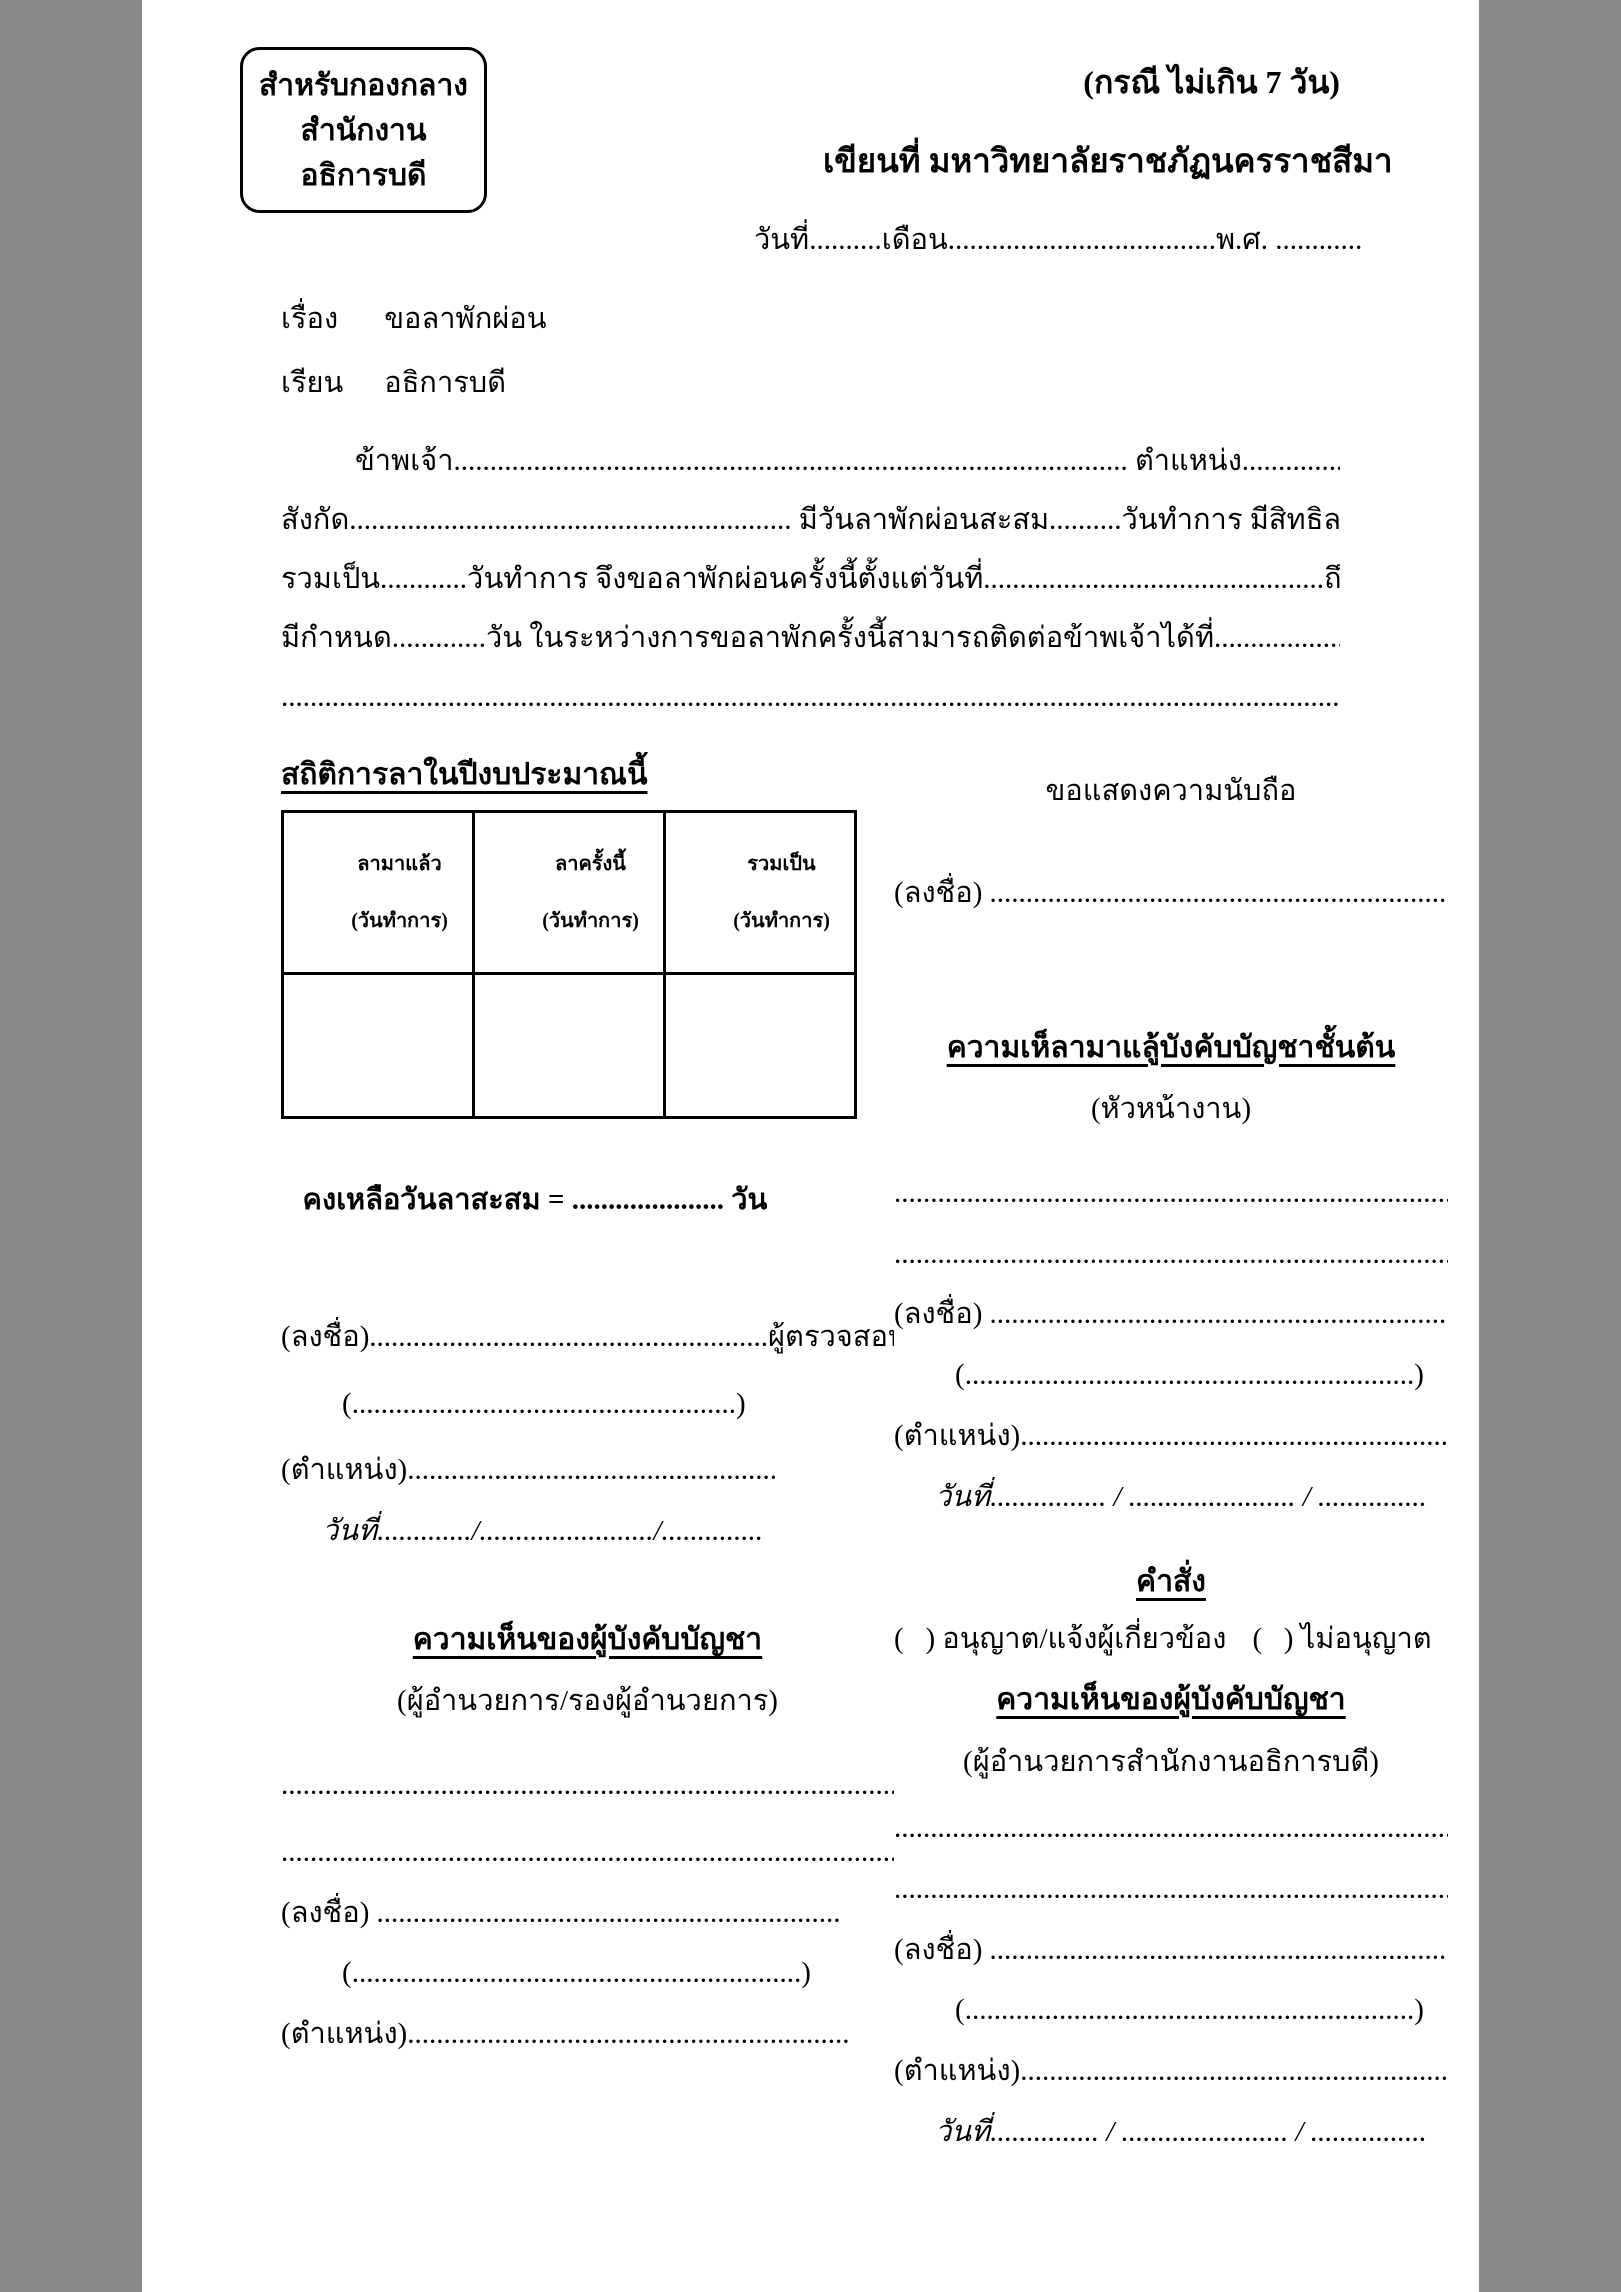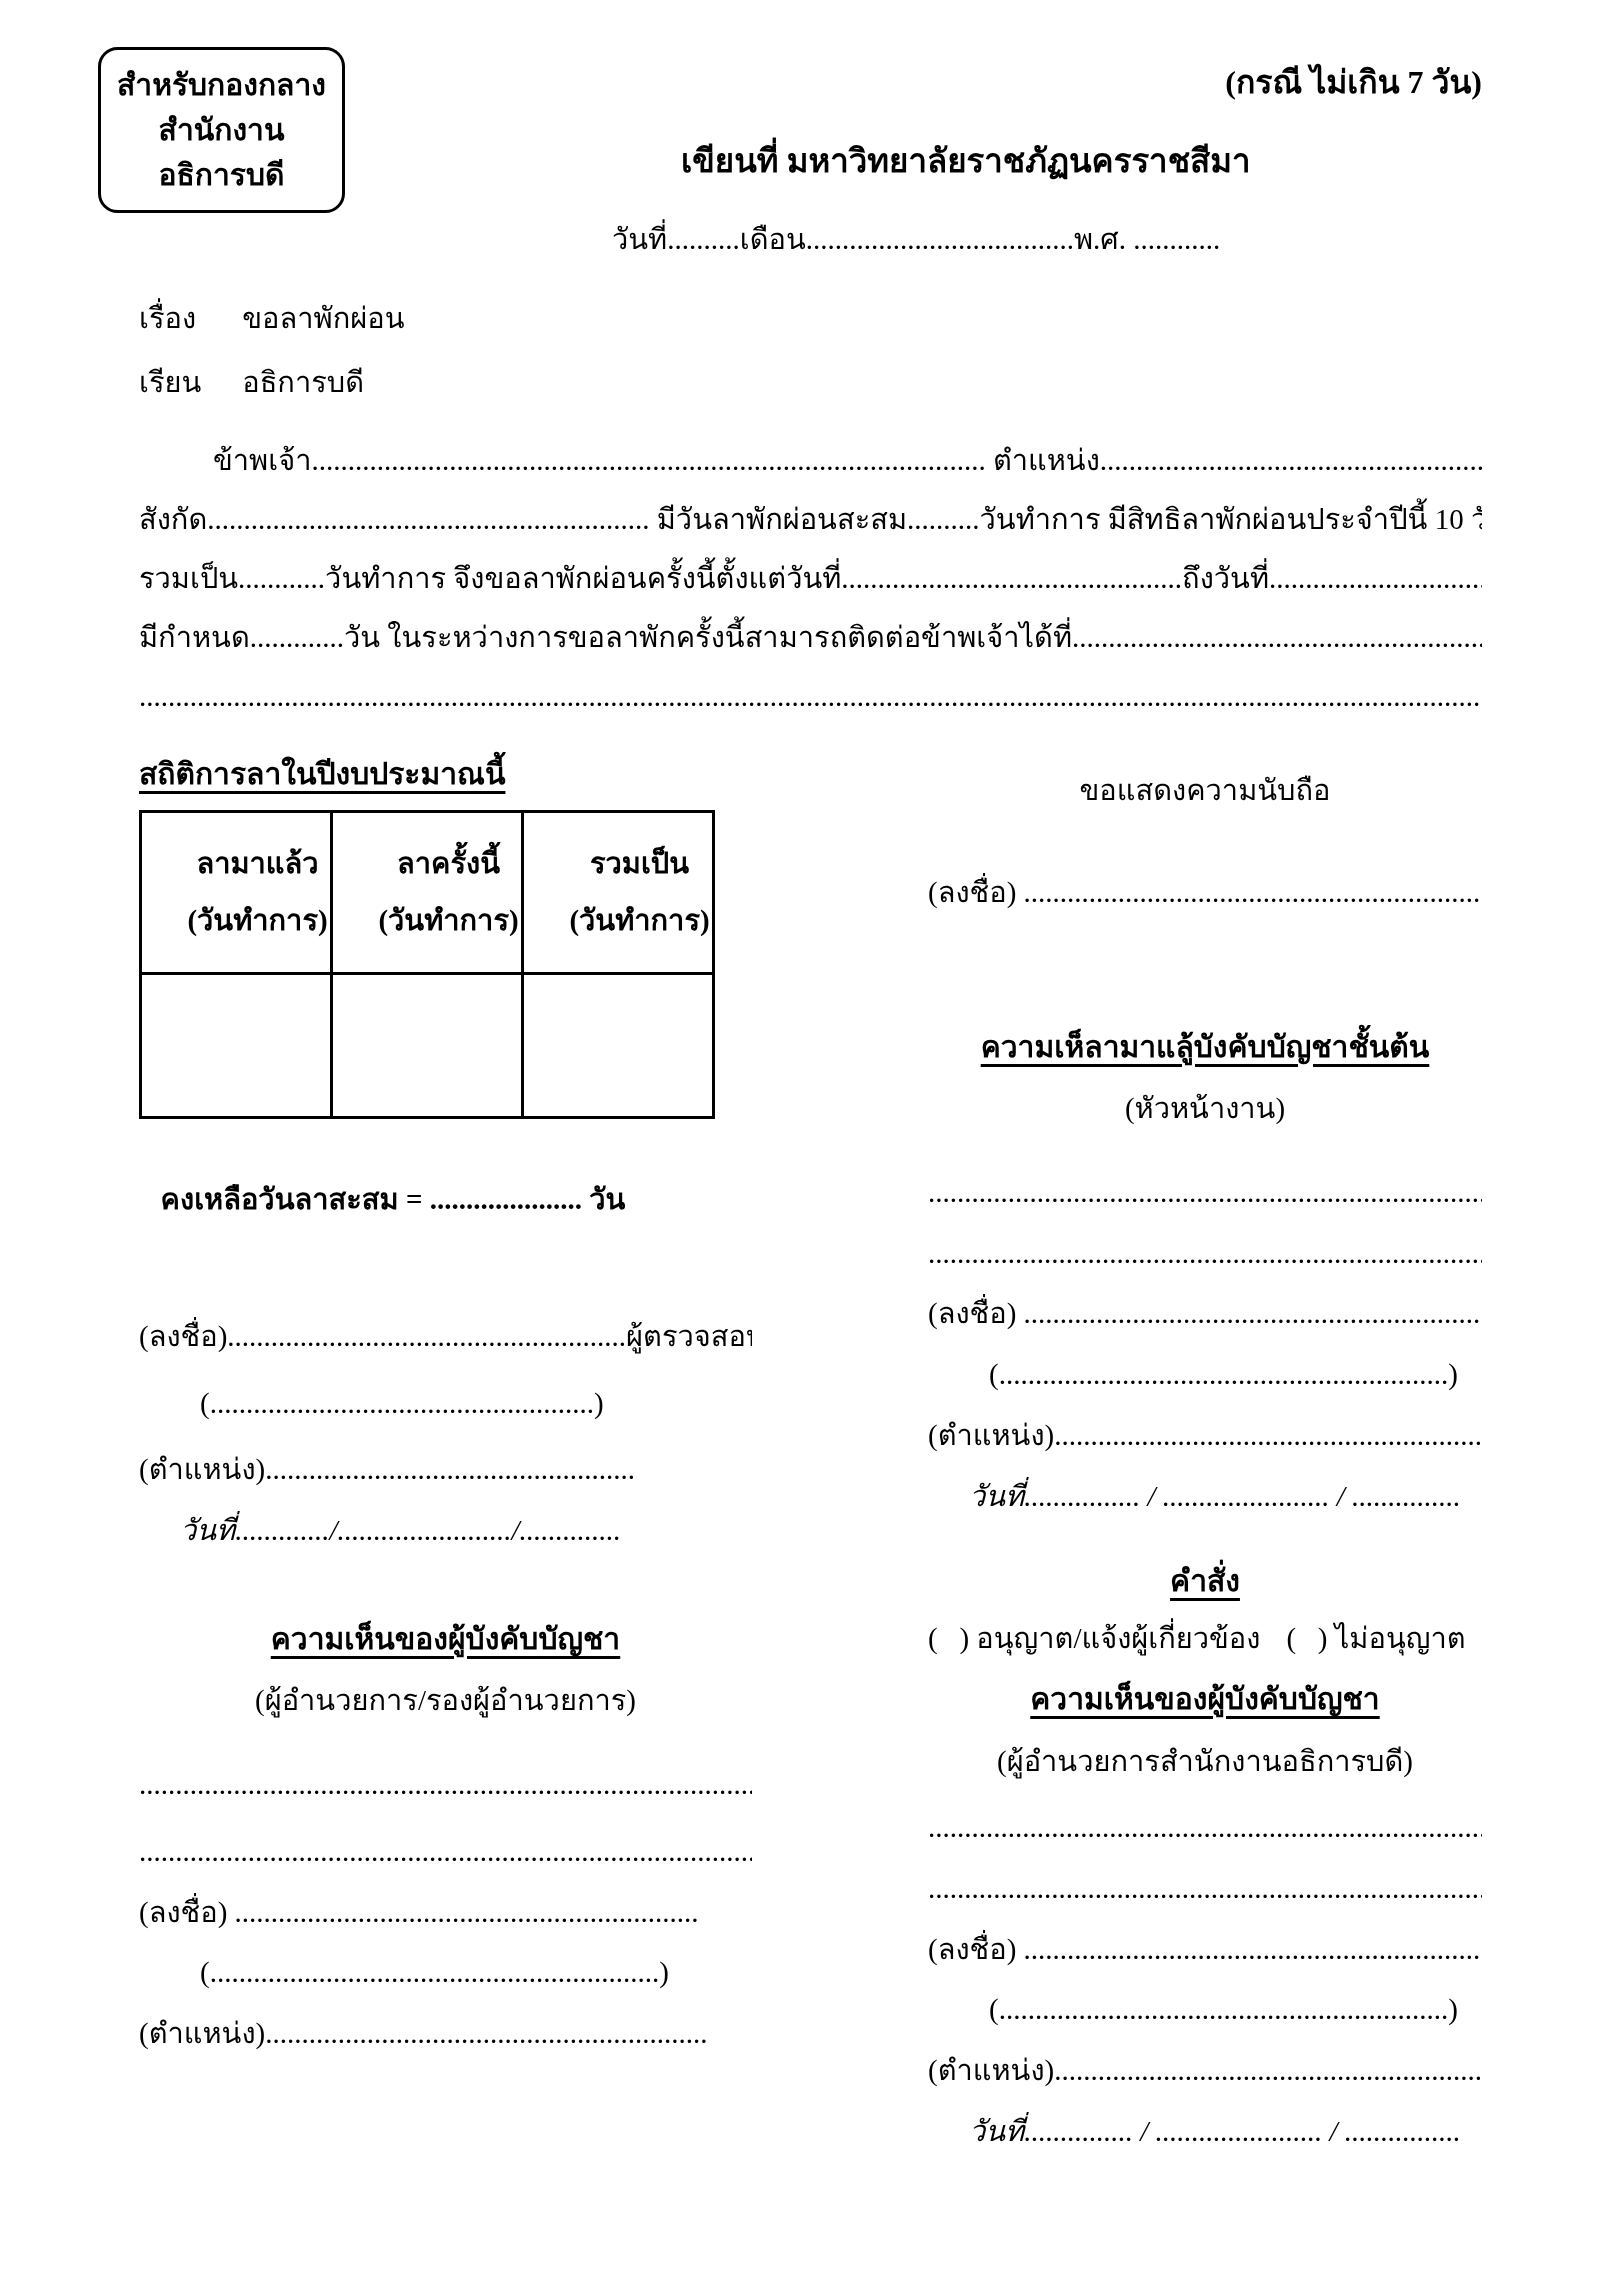--- a/index.html
+++ b/index.html
@@ -1,18 +1,18 @@
 <!DOCTYPE html>
 <html><head>
 <meta charset="utf-8">
 <style>
   html,body{margin:0;padding:0;background:#888;}
   .page{
     position:relative;
-    width:1621px;
+    width:1337px;
     height:2293px;
     margin:0 auto;
     background:#ffffff;
     color:#000;
     font-family:"Liberation Serif","DejaVu Serif",serif;
     font-size:29px;
     line-height:1.35;
     box-sizing:border-box;
     padding:47px 139px 39px 139px;
     overflow:hidden;
@@ -44,21 +44,21 @@
   .col-left{width:613px;}
   .col-right{width:554px;margin-left:auto;}
 
   .sec-head{font-size:30px;font-weight:bold;text-decoration:underline;text-decoration-thickness:2.5px;text-underline-offset:6.9px;}
 
   table.leave-stats{
     border-collapse:collapse;margin-top:15.7px;width:576px;table-layout:fixed;
   }
   table.leave-stats td{
     border:3.4px solid #000;text-align:center;vertical-align:middle;
-    font-weight:bold;font-size:29px;line-height:57px;padding-left:44px;
+    font-weight:bold;font-size:20px;line-height:57px;padding-left:44px;
   }
   table.leave-stats tr.hdr td{height:157px;}
   table.leave-stats tr.data td{height:139px;}
 
   .line{white-space:nowrap;overflow:hidden;}
   .remaining{margin-top:61px;margin-left:21.6px;font-weight:bold;}
   .mt-sm{margin-top:21.6px;}
   .mt-md{margin-top:27.4px;}
   .mt-lg{margin-top:45px;}
   .mt-xl{margin-top:69px;}

